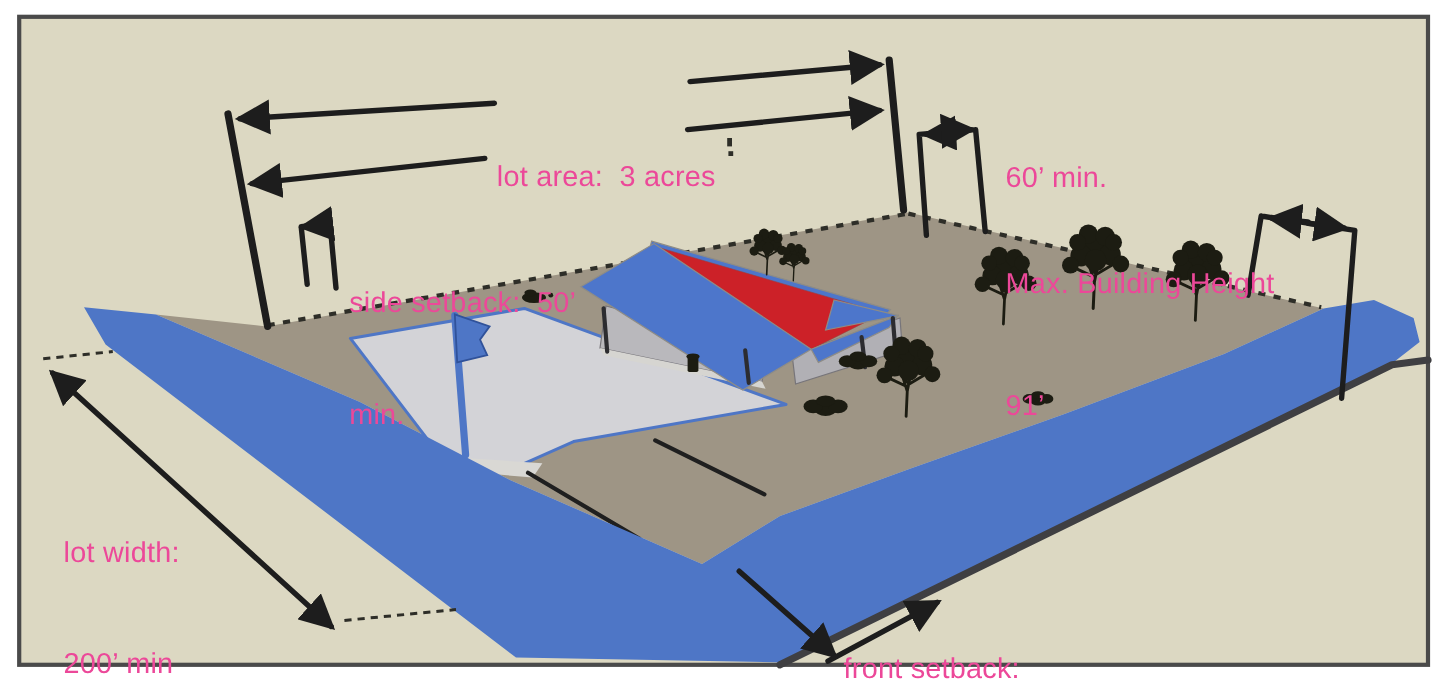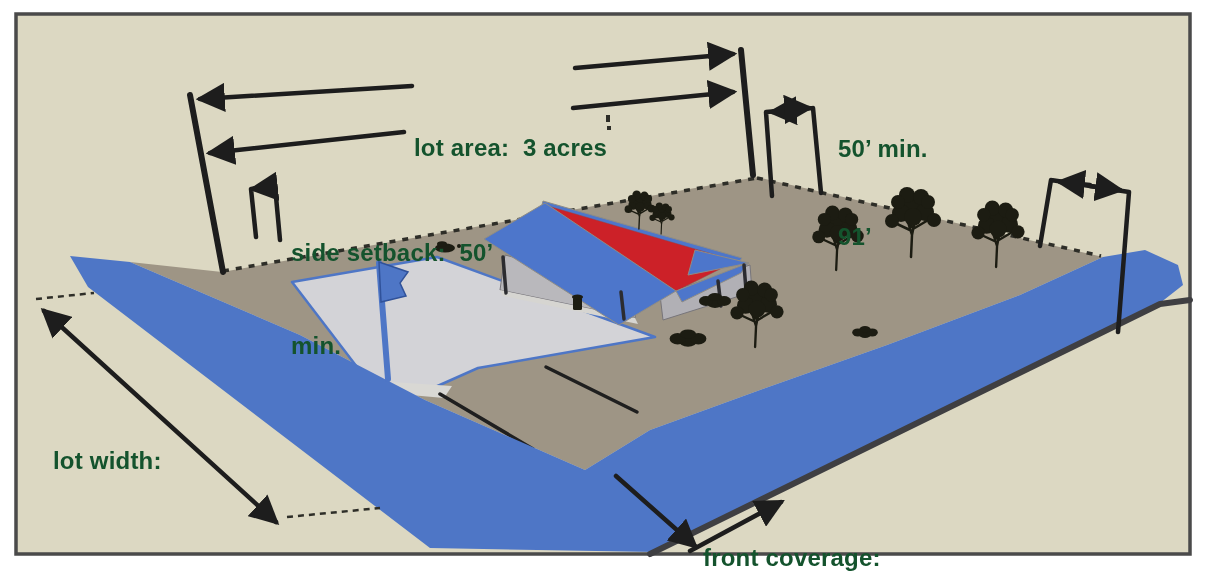--- a/index.html
+++ b/index.html
@@ -1,20 +1,20 @@
 <!DOCTYPE html>
 <html style="--panel-background: #dcd8c2; --border-gray: #4a4a4a; --lot-ground: #9e9585; --road-blue: #4e76c6; --roof-blue: #4d76cb; --roof-red: #cc2128; --parking-gray: #d3d3d7; --line-black: #1d1d1d; --tree-black: #1c1c12;"><head>
 <meta charset="utf-8">
 <style>
   html,body{margin:0;padding:0;background:#ffffff;}
   .stage{position:relative;width:1206px;height:574px;background:#ffffff;overflow:hidden;
          font-family:"Liberation Sans",sans-serif;}
   .scene{position:absolute;left:0;top:0;width:1206px;height:574px;}
-  .lbl{position:absolute;font-weight:700;font-size:24px;line-height:31px;
-       color:#14532d;white-space:pre;letter-spacing:.2px;z-index:5;}
+  .lbl{position:absolute;font-weight:400;font-size:24px;line-height:31px;
+       color:#ec4899;white-space:pre;letter-spacing:.2px;z-index:5;}
   
   .panel{fill:var(--panel-background,#dcd8c2);stroke:var(--border-gray,#4a4a4a);stroke-width:3.5;}
   .lot{fill:var(--lot-ground,#9e9585);}
   .road{fill:var(--road-blue,#4e76c6);}
   .parking{fill:var(--parking-gray,#d3d3d7);stroke:var(--road-blue,#4e76c6);stroke-width:2.5;stroke-linejoin:round;}
   .driveway{fill:#d9d8d4;}
   .roofblue{fill:var(--roof-blue,#4d76cb);stroke:#8e8c86;stroke-width:1;}
   .roofred{fill:var(--roof-red,#cc2128);stroke:#9b4040;stroke-width:.5;}
   .interior{fill:#b9b8bc;stroke:#77757a;stroke-width:1;}
   .interior2{fill:#b1b0b5;stroke:#77757a;stroke-width:1;}
@@ -167,29 +167,31 @@
 
   <div class="lbl" style="left:411px;top:108px">
   </div>
 
   <div class="lbl" style="left:291px;top:175px">
     <div>side setback:  50’</div>
     <div>min.</div>
   </div>
 
   <div class="lbl" style="left:838px;top:71px">
-    <div>50’ min.</div>
+    <div>60’ min.</div>
   </div>
 
   <div class="lbl" style="left:838px;top:152px;line-height:34px">
+    <div>Max. Building Height</div>
     <div>91’</div>
   </div>
 
   <div class="lbl" style="left:53px;top:383px">
     <div>lot width:</div>
+    <div>200’ min</div>
   </div>
 
   <div class="lbl" style="left:703px;top:483px;line-height:30px">
-    <div>front coverage:</div>
+    <div>front setback:</div>
     
   </div>
 
 </div>
 
 </body></html>

